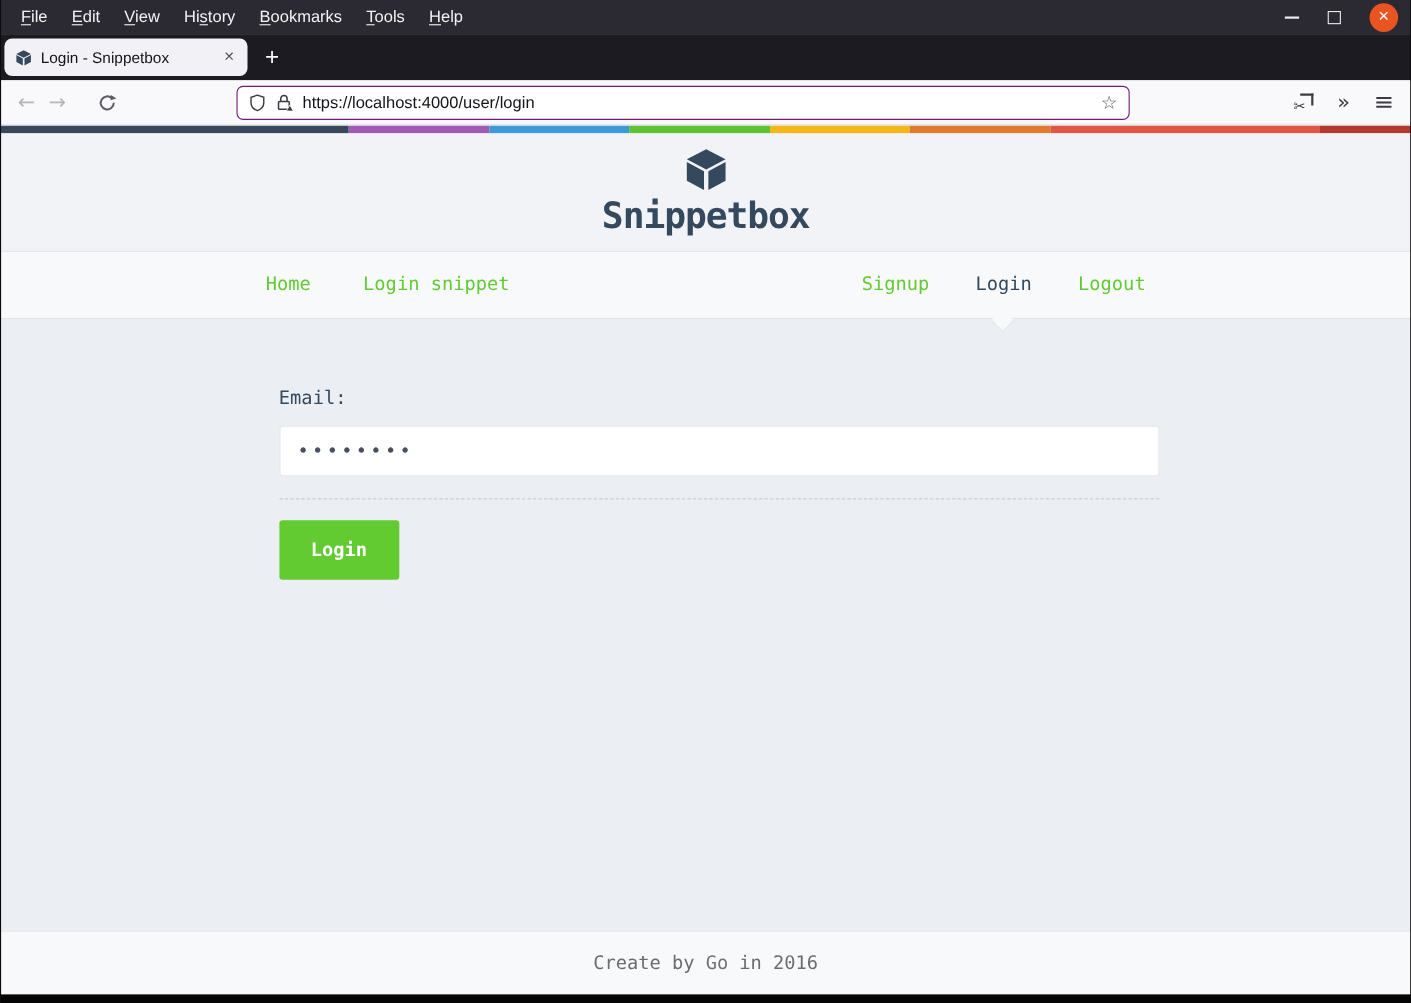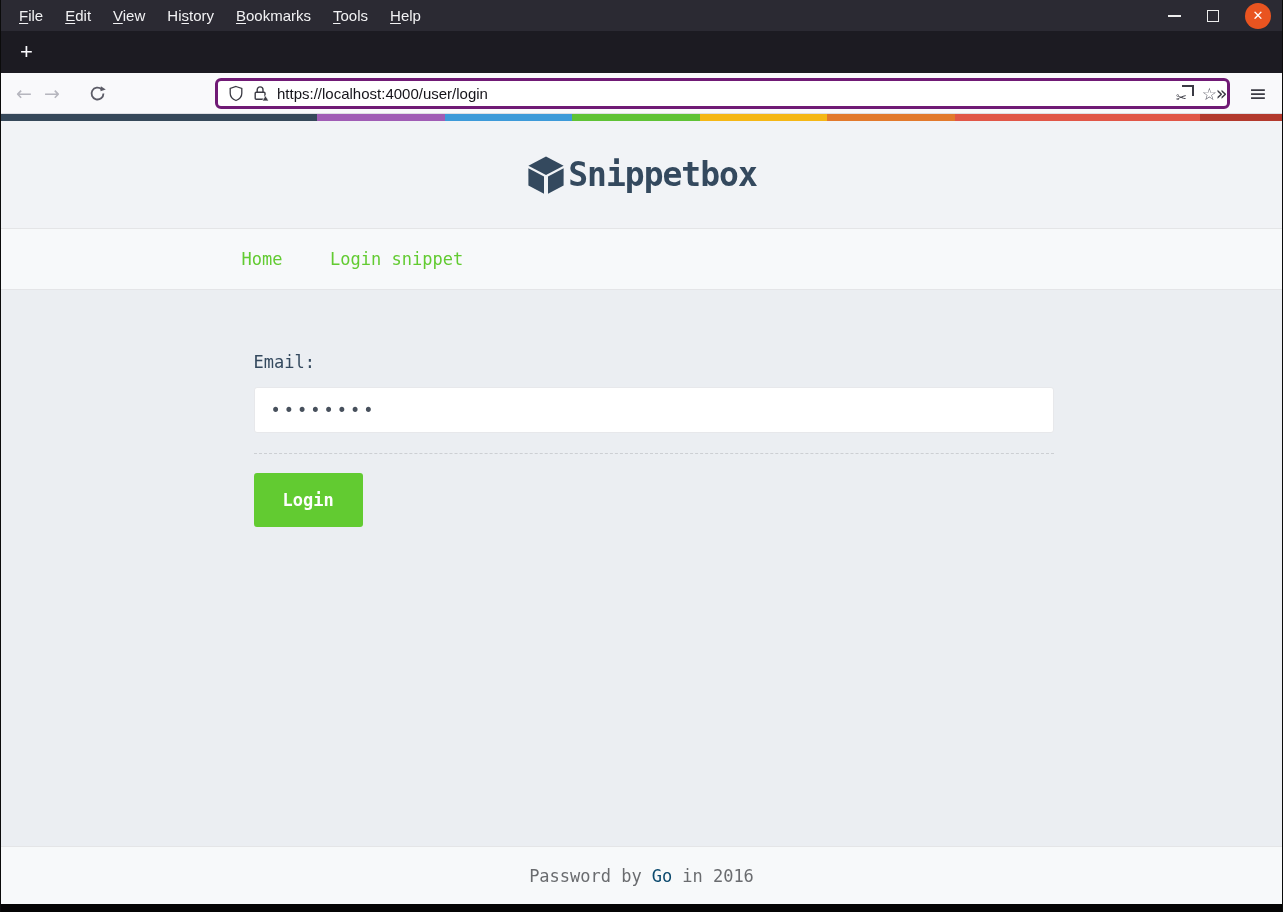--- a/index.html
+++ b/index.html
@@ -22,37 +22,37 @@
   .tab { width:221px; height:34px; background:#F2F1F5; border-radius:7px; display:flex; align-items:center;
          padding:0 10px; gap:8px; font-family:"Liberation Sans",sans-serif; font-size:14px; color:#15141A; }
   .tab-title { flex:1; white-space:nowrap; overflow:hidden; }
   .tab-close { color:#55545C; font-size:16px; padding:0 2px; }
   .new-tab { color:#FBFBFE; font-size:22px; font-weight:300; margin-left:16px; font-family:"Liberation Sans",sans-serif; }
 
   .toolbar { height:41px; background:#F9F9FB; border-bottom:1px solid #DFDFE4; position:relative;
              font-family:"Liberation Sans",sans-serif; }
   .tool-ico { position:absolute; top:0; height:40px; display:flex; align-items:center; justify-content:center; }
   .arrow { font-size:19px; color:#B6B6BE; font-family:"DejaVu Sans",sans-serif; }
-  .urlbar { position:absolute; left:215px; top:5px; width:1015px; height:31px; background:#fff;
-            border:3px solid #701a75; border-radius:6px; display:flex; align-items:center; padding:0 10px; gap:8px; }
+  .urlbar { position:absolute; left:215px; top:5px; width:812px; height:31px; background:#fff;
+            border:1px solid #701a75; border-radius:6px; display:flex; align-items:center; padding:0 10px; gap:8px; }
   .url-text { font-size:15px; color:#15141A; flex:1; }
   .star { font-size:17px; color:#5B5B66; font-family:"DejaVu Sans",sans-serif; }
   .shot-ico { position:relative; width:16px; height:16px; }
   .shot-ico .dash { position:absolute; right:0; top:0; width:12px; height:11px;
                     border-top:2px dashed #3B3B44; border-right:2px dashed #3B3B44; }
   .shot-ico .sciss { position:absolute; left:-2px; bottom:-4px; font-size:13px; color:#3B3B44;
                      font-family:"DejaVu Sans",sans-serif; }
   .chevrons { font-size:19px; color:#3B3B44; letter-spacing:-1px; font-family:"DejaVu Sans",sans-serif; }
   .hamburger { font-size:22px; color:#3B3B44; font-family:"DejaVu Sans",sans-serif; }
 
   .stripe { height:7px; display:flex; }
   .stripe div { height:100%; }
 
   
-  .site-header { height:107px; background:#F1F3F6; display:flex; align-items:center; justify-content:center; gap:2px; }
+  .site-header { height:107px; background:#F1F3F6; display:flex; align-items:center; justify-content:center; gap:2px;flex-direction:column; }
   .brand { font-size:33px; font-weight:bold; color:#34495E; letter-spacing:-1px; }
 
   .site-nav { height:62px; background:#F7F9FA; border-top:1px solid #E4E5E7; border-bottom:1px solid #E4E5E7; }
   .nav-inner { width:800px; margin:0 auto; height:100%; display:flex; align-items:center; }
   .site-nav a { text-decoration:none; color:#62CB31; font-size:17px; }
   .nav-left a { margin-right:38px; }
   .nav-right { margin-left:auto; display:flex; gap:42px; }
   .site-nav a.active { color:#34495E; position:relative; cursor:default; }
   .caret { position:absolute; left:50%; bottom:-30px; width:15px; height:15px; margin-left:-8px;
            background:#F7F9FA; border-left:1px solid #E4E5E7; border-bottom:1px solid #E4E5E7;
@@ -65,21 +65,21 @@
                 padding:0 16px; font-family:"DejaVu Sans Mono",monospace; font-size:17px; color:#6A6C6F;
                 margin-bottom:25px; outline:none; }
   .pw { letter-spacing:3px; color:#47505C; }
   .dashed-sep { border-top:1px dashed #CCCFD3; margin:-5px 0 0 0; }
   .submit-btn { margin-top:19px; background:#62CB31; color:#FEFEFE; border:none; border-radius:3px;
                 font-family:"DejaVu Sans Mono",monospace; font-size:17px; font-weight:bold;
                 padding:17px 29px; cursor:pointer; }
 
   .site-footer { height:58px; background:#F7F9FA; border-top:1px solid #E4E5E7; display:flex;
                  align-items:center; justify-content:center; gap:10px; font-size:17px; color:#6A6C6F; }
-  .site-footer a { color:#0c4a6e; text-decoration:none; }
+  .site-footer a { color:#737373; text-decoration:none; }
   .bottombar { height:8px; background:#050505; }
 </style>
 </head>
 <body>
 
 <div class="frame"></div>
 
 <div class="menubar">
   <span class="menu-item"><u>F</u>ile</span>
   <span class="menu-item"><u>E</u>dit</span>
@@ -89,20 +89,29 @@
   <span class="menu-item"><u>T</u>ools</span>
   <span class="menu-item"><u>H</u>elp</span>
   <div class="win-controls">
     <div class="win-min"></div>
     <div class="win-max"></div>
     <div class="win-close">✕</div>
   </div>
 </div>
 
 <div class="tabbar">
+  <div class="tab">
+    <svg width="15" height="15" viewBox="0 0 100 100">
+      <polygon points="50,4 94,27 50,50 6,27" fill="#34495E"></polygon>
+      <polygon points="6,33 45,54 45,97 6,76" fill="#34495E"></polygon>
+      <polygon points="94,33 55,54 55,97 94,76" fill="#34495E"></polygon>
+    </svg>
+    <span class="tab-title">Login - Snippetbox</span>
+    <span class="tab-close">×</span>
+  </div>
   <span class="new-tab">+</span>
 </div>
 
 <div class="toolbar">
   <span class="tool-ico arrow" style="left:12px; width:24px;">←</span>
   <span class="tool-ico arrow" style="left:40px; width:24px;">→</span>
   <span class="tool-ico" style="left:84px; width:26px;">
     <svg width="17" height="17" viewBox="0 0 16 16">
       <path d="M13.6 8 a5.6 5.6 0 1 1 -1.7-4" fill="none" stroke="#5B5B66" stroke-width="1.7"></path>
       <polygon points="11.2,1.2 15.8,4.2 10.8,5.8" fill="#5B5B66"></polygon>
@@ -151,30 +160,38 @@
   </svg>
   <span class="brand">Snippetbox</span>
 </div>
 
 <div class="site-nav">
   <div class="nav-inner">
     <div class="nav-left">
       <a href="#">Home</a>
       <a href="#">Login snippet</a>
     </div>
+    <div class="nav-right">
+      <a href="#">Signup</a>
+      <a href="#" class="active">
+        <span>Login</span>
+        <span class="caret"></span>
+      </a>
+      <a href="#">Logout</a>
+    </div>
   </div>
 </div>
 
 <div class="main">
   <div class="form-wrap">
     <label class="field-label">Email:</label>
     <input class="text-input pw" type="text" value="••••••••" style="">
     <div class="dashed-sep"></div>
     <button class="submit-btn">Login</button>
   </div>
 </div>
 
 <div class="site-footer">
-  <span>Password by</span>
+  <span>Create by</span>
   <a href="#">Go</a>
   <span>in 2016</span>
 </div>
 <div class="bottombar"></div>
 
 </body></html>

